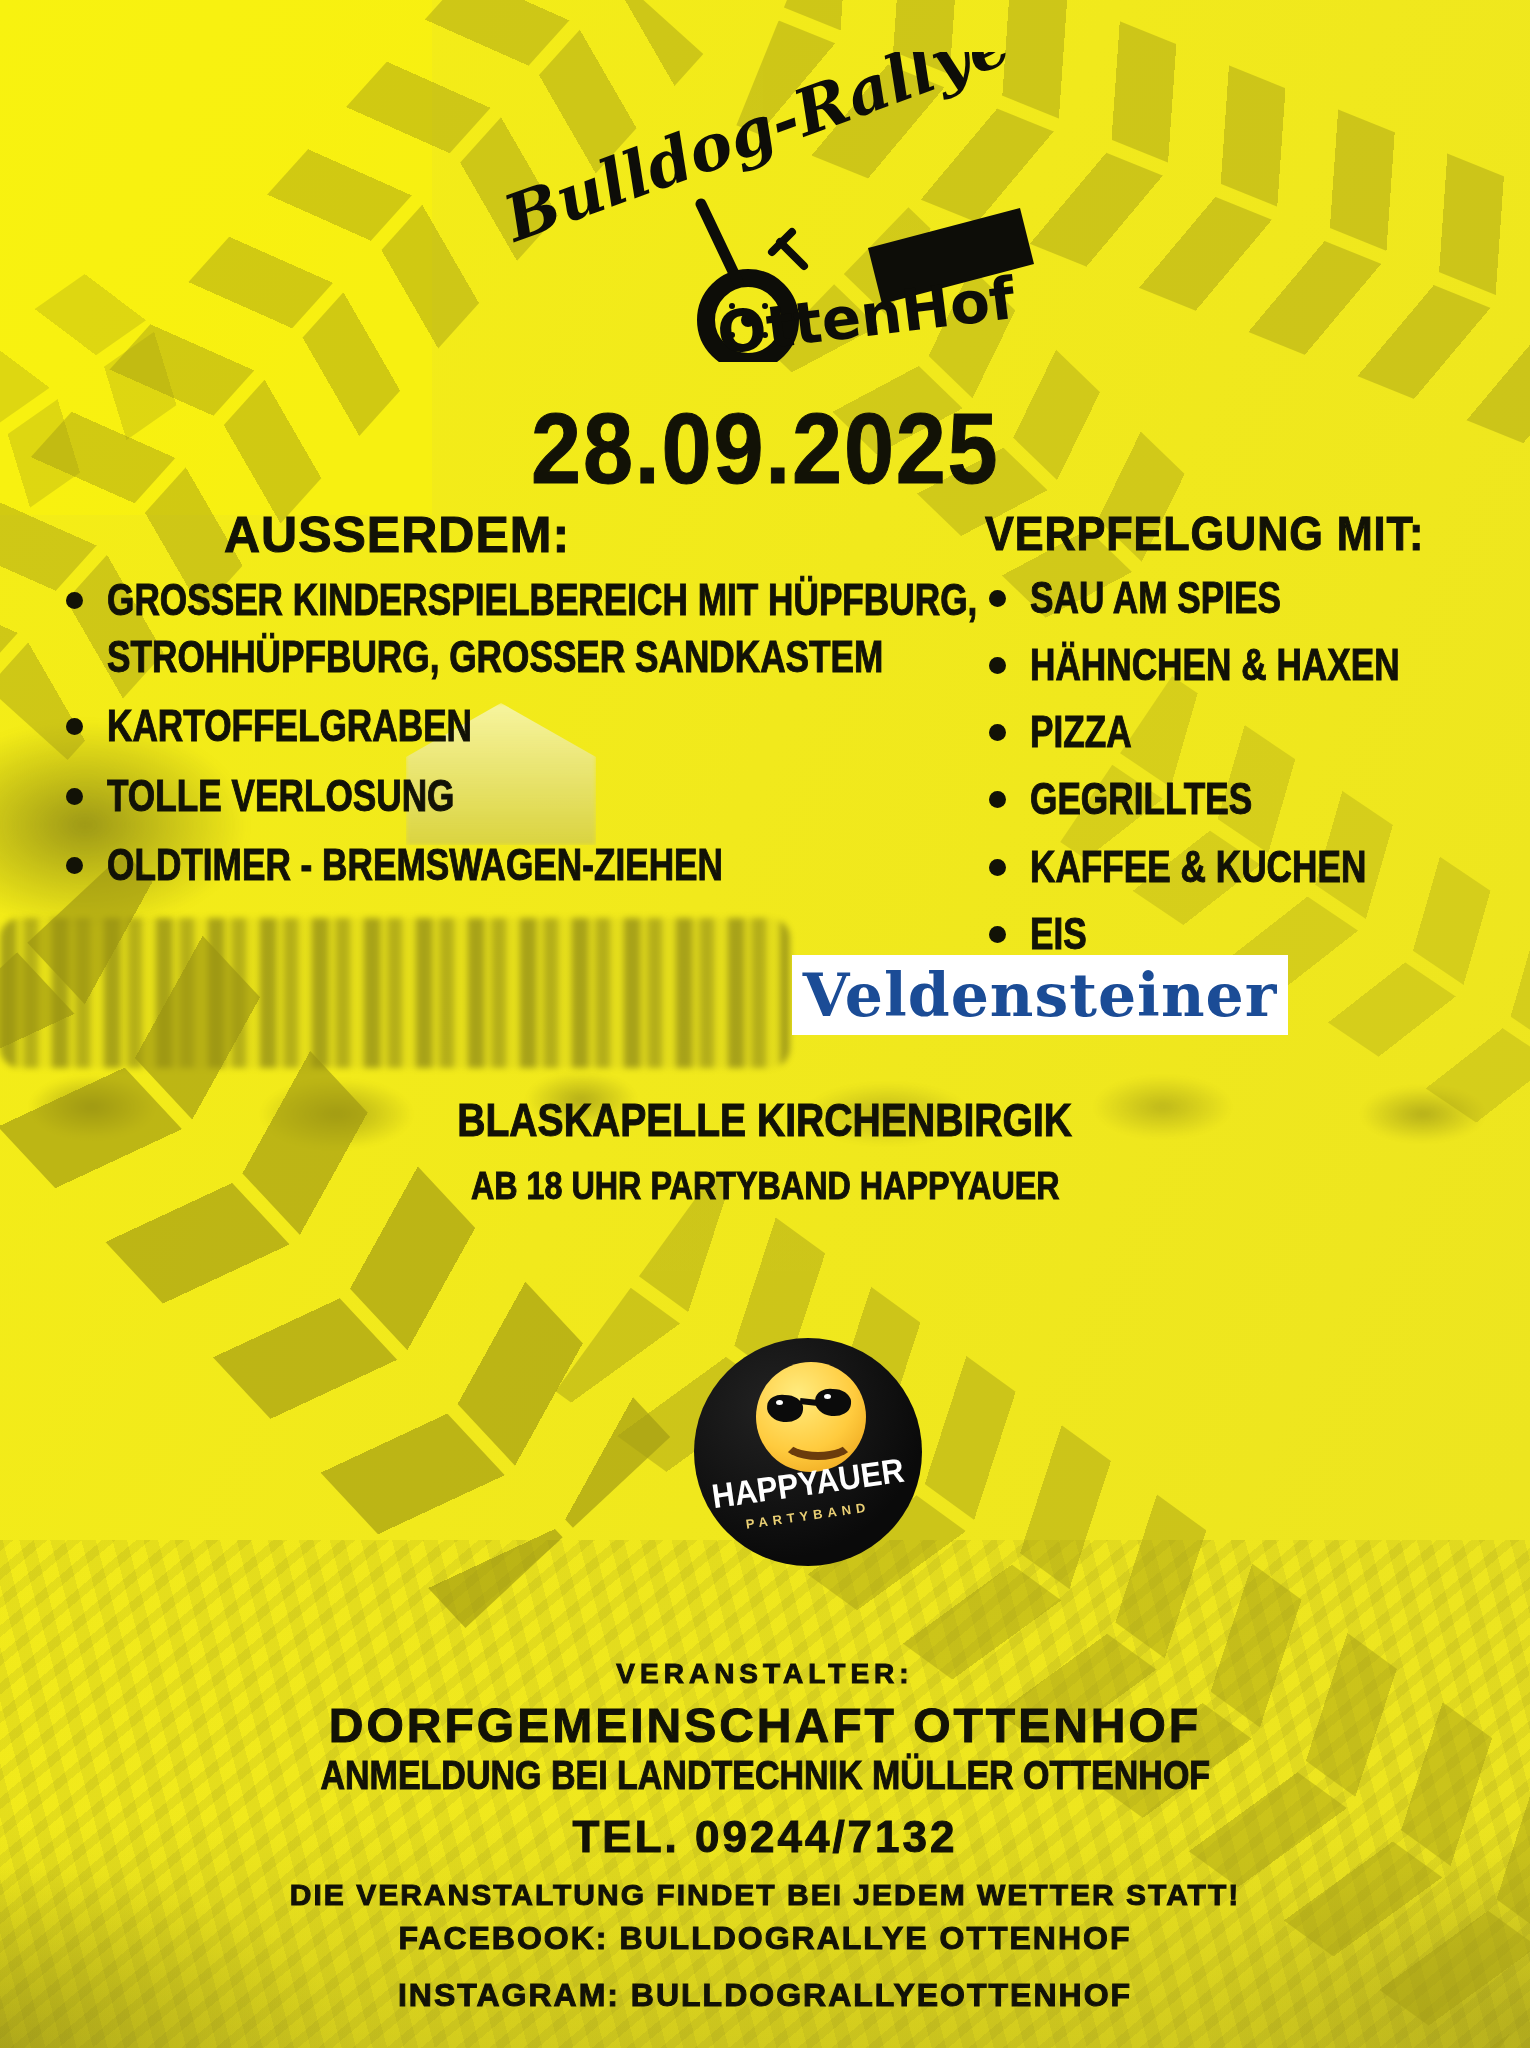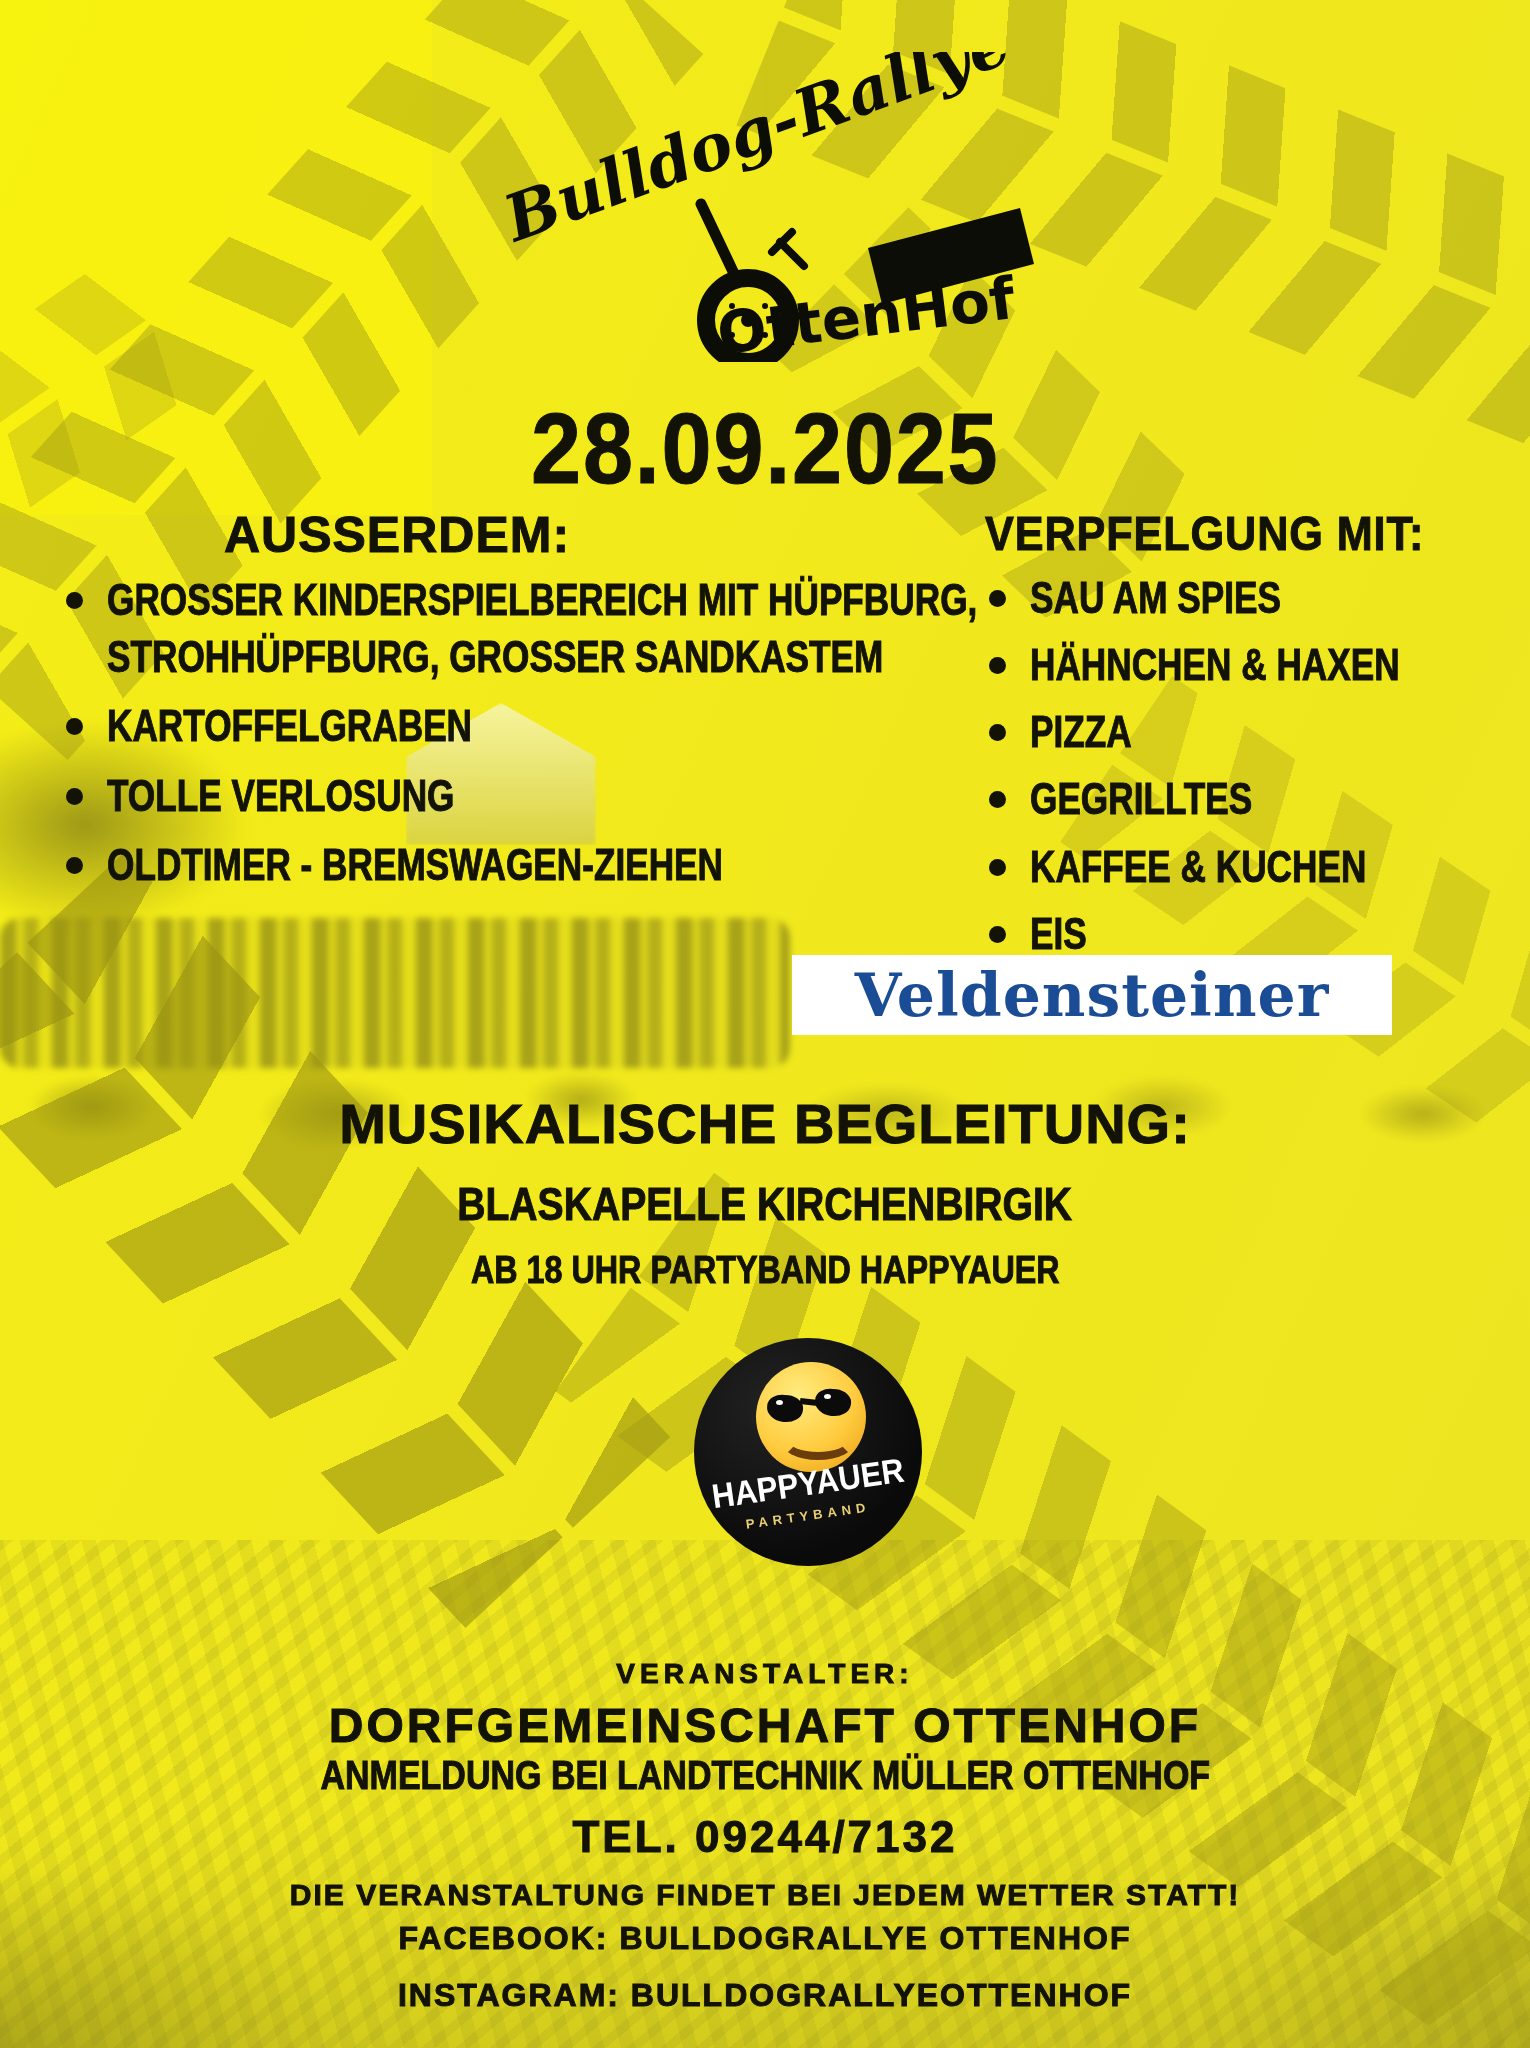--- a/index.html
+++ b/index.html
@@ -70,21 +70,21 @@
   .dot{width:17px;height:17px;border-radius:50%;background:#121206;margin:21px 24px 0 4px;flex:none;}
   .li-text{font-size:44px;line-height:1.3;transform:scaleX(.8);transform-origin:left top;}
   .li-text .ln{display:block;white-space:nowrap;}
   .left-col{left:62px;width:670px;}
   .left-col h2{text-align:center;}
   .right-col{left:985px;width:540px;}
   .right-col h2{font-size:48px;transform:scaleX(.9);transform-origin:left top;white-space:nowrap;}
   .right-col li{margin-bottom:10px;}
 
   
-  .sponsor{left:792px;top:955px;width:600px;height:80px;background:#ffffff;
+  .sponsor{left:792px;top:955px;width:496px;height:80px;background:#ffffff;
     display:flex;align-items:center;justify-content:center;}
   .sponsor-text{font-family:"DejaVu Serif",serif;font-weight:bold;font-size:60px;color:#1b4c96;letter-spacing:1px;}
 
   
   .music{left:0;right:0;top:1093px;text-align:center;}
   .music h2{margin:0 0 22px 0;font-size:56px;line-height:1.1;letter-spacing:1px;}
   .music .m1{font-size:46px;margin-bottom:18px;}
   .music .m2{font-size:38px;}
 
   
@@ -247,21 +247,20 @@
           </span>
       </li>
     </ul>
   </section>
 
   <div class="content sponsor">
     <span class="sponsor-text">Veldensteiner</span>
   </div>
 
   <section class="content music">
-    <h2 class="heavy">MUSIKALISCHE BEGLEITUNG:</h2>
     <div class="m1 heavy">
       <span class="sx">BLASKAPELLE KIRCHENBIRGIK</span>
     </div>
     <div class="m2 heavy">
       <span class="sx">AB 18 UHR PARTYBAND HAPPYAUER</span>
     </div>
   </section>
 
   <div class="content band-logo">
     <div class="smiley">

